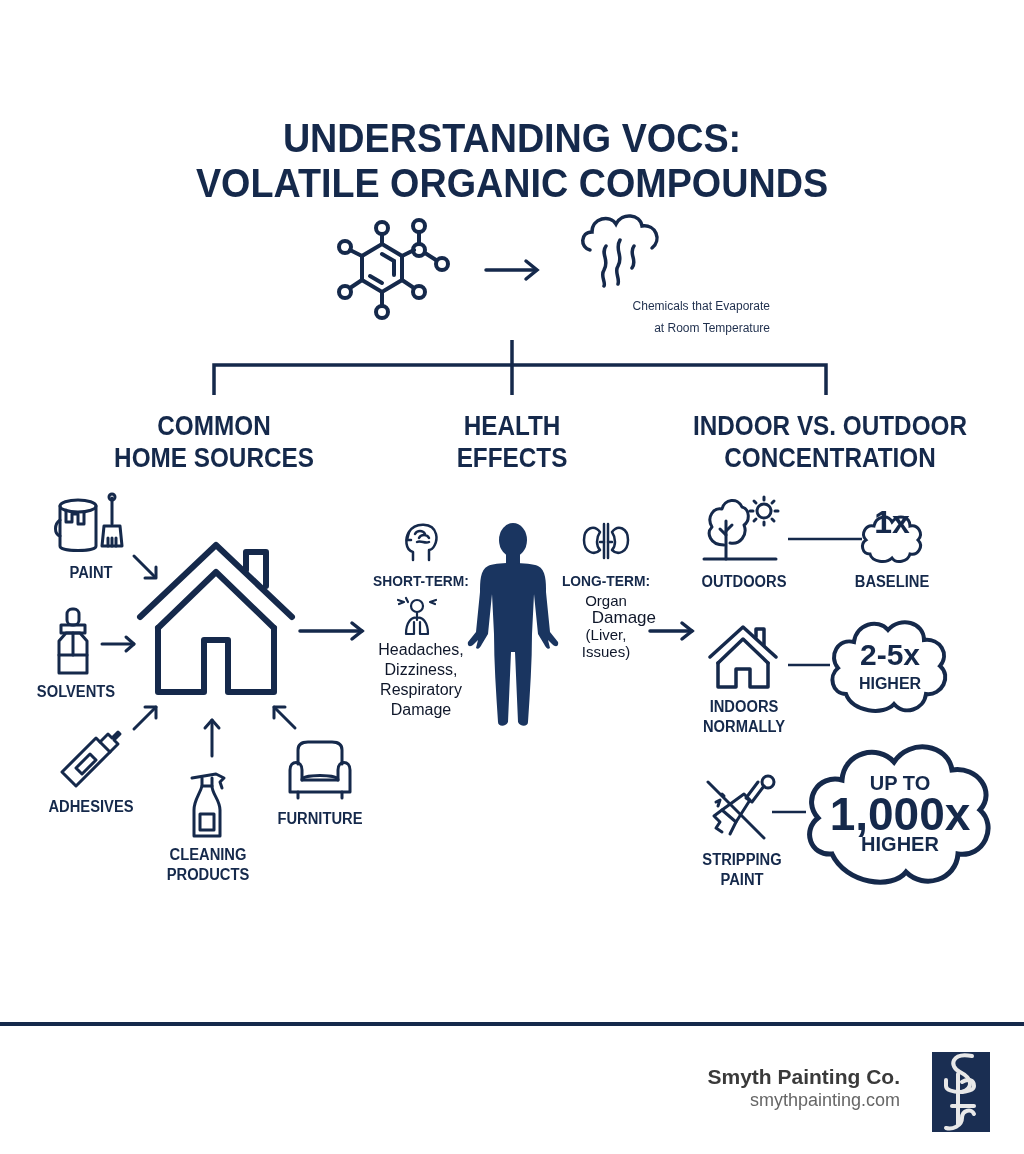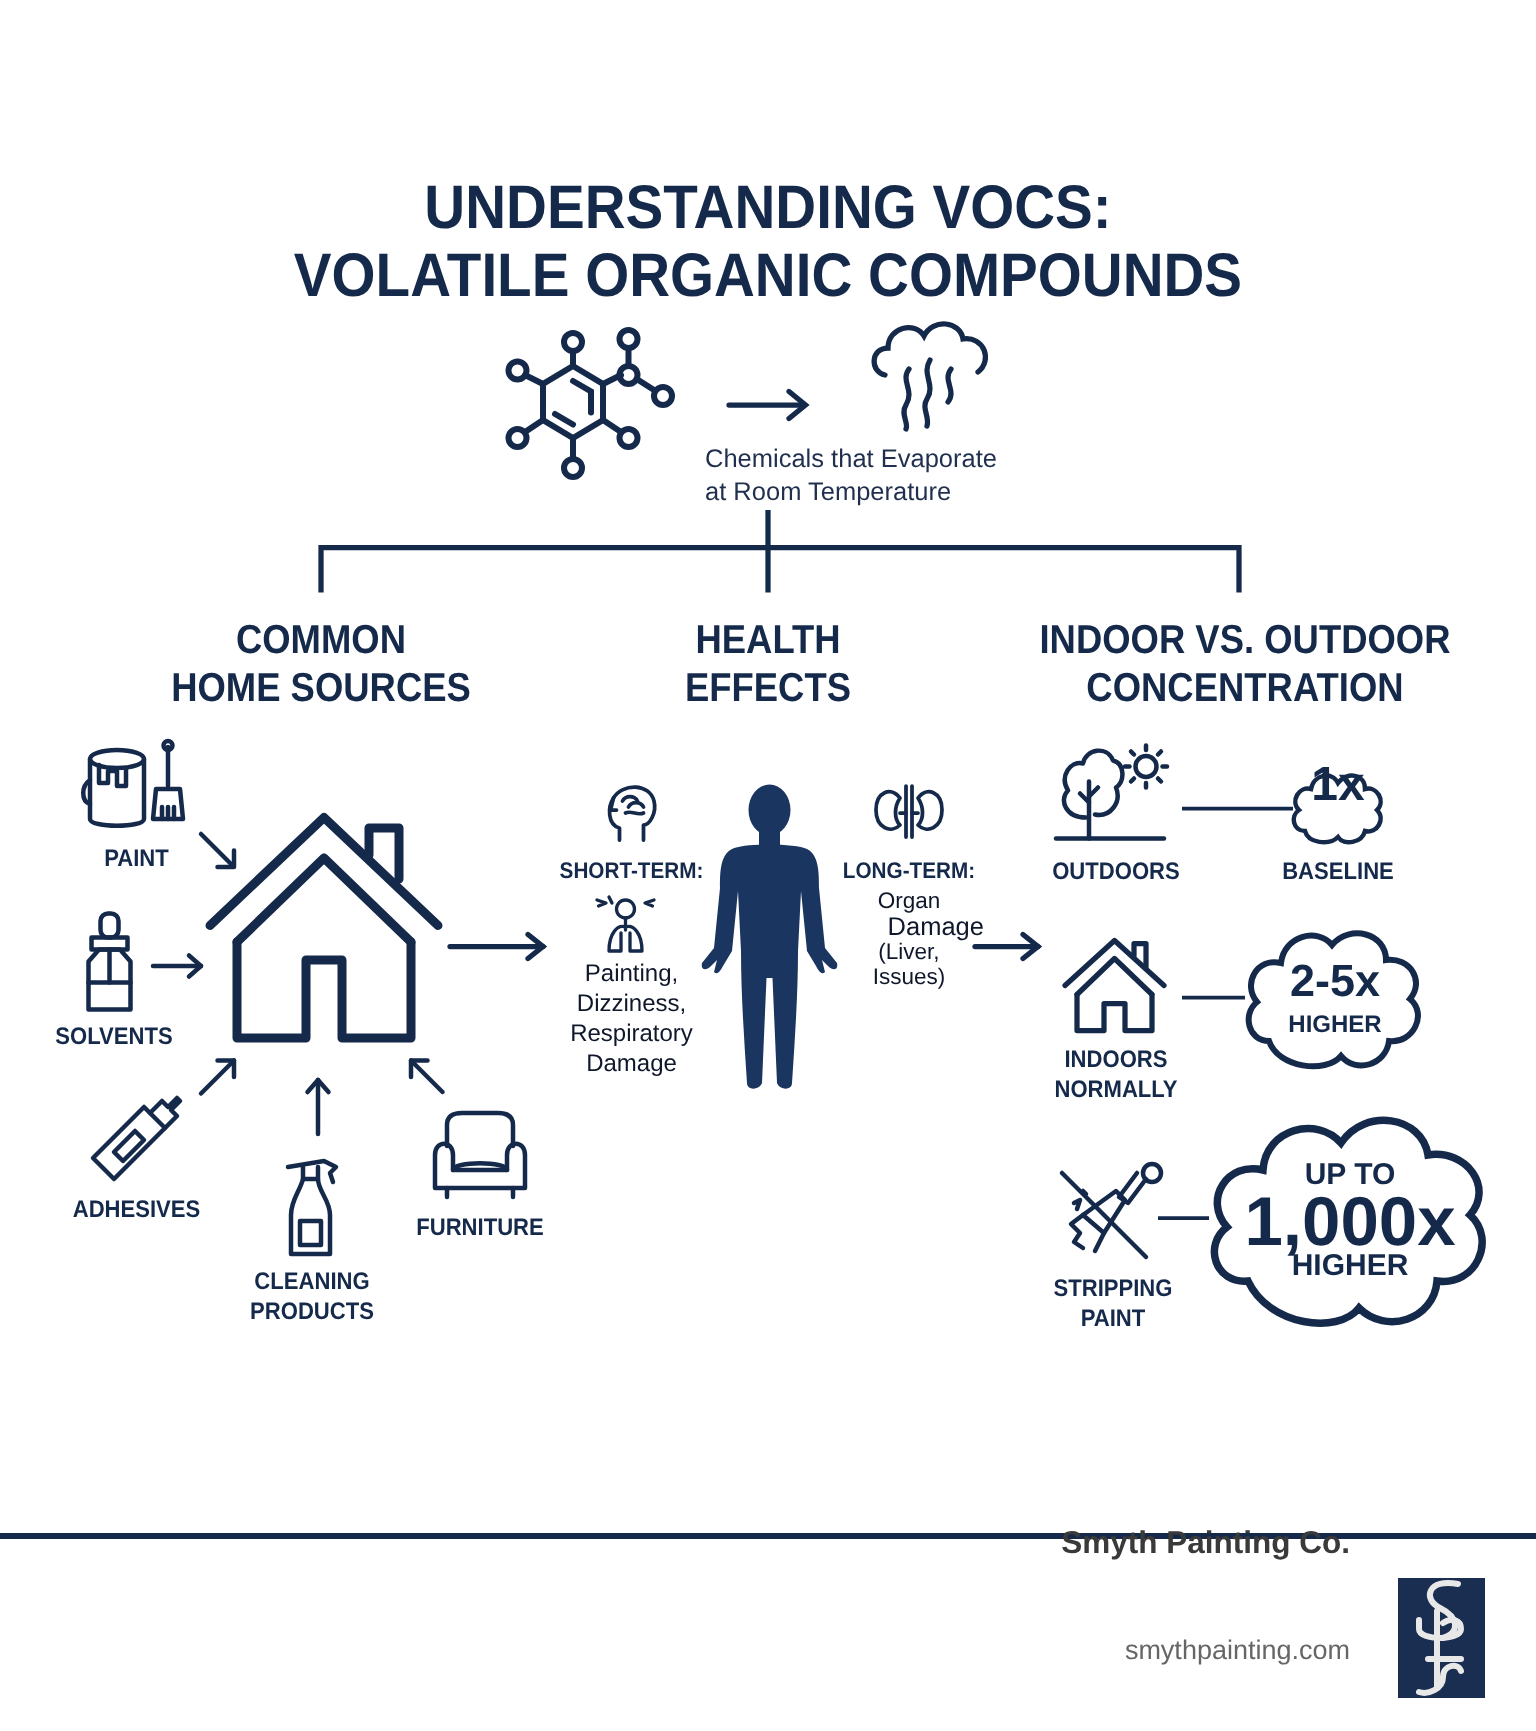--- a/index.html
+++ b/index.html
@@ -2,30 +2,30 @@
 <html><head>
 <meta charset="utf-8">
 <style>
   html, body { margin:0; padding:0; background:#ffffff; }
   body { width:1024px; height:1154px; position:relative; overflow:hidden;
          font-family:"Liberation Sans", sans-serif; color:#15294b; }
   .abs { position:absolute; }
   .title { left:0; width:1024px; text-align:center; font-weight:bold;
            font-size:41px; letter-spacing:0px; line-height:50px; color:#15294b;
            transform:scaleX(0.92); transform-origin:center; }
-  .subtitle { font-size:17px; color:#1f2f4d; text-align:left; line-height:22px; }
+  .subtitle { font-size:12px; color:#1f2f4d; text-align:right; line-height:22px; }
   .sec-head { font-weight:bold; font-size:27px; line-height:32px; text-align:center;
               color:#15294b; transform:scaleX(0.9); transform-origin:center; }
   .lbl { font-weight:bold; font-size:16px; color:#15294b; text-align:center; line-height:20px;
          transform:scaleX(0.92); transform-origin:center; white-space:nowrap; }
   .body-txt { font-size:16px; color:#0f172a; text-align:center; line-height:20px; }
   .cloud-txt { font-weight:bold; color:#15294b; text-align:center; }
   svg { position:absolute; overflow:visible; }
   .footer-rule { left:0; top:1022px; width:1024px; height:4px; background:#15294b; }
-  .brand-name { right:124px; top:1017px; font-weight:bold; font-size:21px; color:#3a3a3a; text-align:right; }
+  .brand-name { right:124px; top:1065px; font-weight:bold; font-size:21px; color:#3a3a3a; text-align:right; }
   .brand-url { right:124px; top:1090px; font-size:18px; color:#666; }
   .logo { left:932px; top:1052px; width:58px; height:80px; background:#1a2e52; }
 </style>
 </head>
 <body>
 
 <div class="abs title" style="top:113px;">UNDERSTANDING VOCS:</div>
 <div class="abs title" style="top:158px;">VOLATILE ORGANIC COMPOUNDS</div>
 
 <svg style="left:330px;top:210px;" width="130" height="120" viewBox="0 0 130 120">
@@ -177,21 +177,21 @@
   </g>
 </svg>
 <div class="abs lbl" style="left:366px;top:571px;width:110px;font-size:15px;">SHORT-TERM:</div>
 <svg style="left:396px;top:596px;" width="42" height="40" viewBox="0 0 42 40">
   <g fill="none" stroke="#15294b" stroke-width="2.2" stroke-linejoin="round" stroke-linecap="round">
     <circle cx="21" cy="10" r="6"></circle>
     <path d="M2,4 L8,6 L3,8 M40,4 L34,6 L39,8 M10,2 L12,6"></path>
     <path d="M21,16 L21,24 M21,22 C16,20 10,26 10,38 L18,38 L18,26 M21,22 C26,20 32,26 32,38 L24,38 L24,26"></path>
   </g>
 </svg>
-<div class="abs body-txt" style="left:366px;top:640px;width:110px;">Painting,</div>
+<div class="abs body-txt" style="left:366px;top:640px;width:110px;">Headaches,</div>
 <div class="abs body-txt" style="left:366px;top:660px;width:110px;">Dizziness,</div>
 <div class="abs body-txt" style="left:366px;top:680px;width:110px;">Respiratory</div>
 <div class="abs body-txt" style="left:366px;top:700px;width:110px;">Damage</div>
 
 <svg style="left:466px;top:522px;" width="94" height="206" viewBox="0 0 94 206">
   <g fill="#1a3560">
     <ellipse cx="47" cy="18" rx="14" ry="17"></ellipse>
     <rect x="40" y="32" width="14" height="10"></rect>
     <path d="M22,44 C30,40 64,40 72,44 C80,48 80,60 80,70 L84,110 L92,120 C93,124 90,126 86,122 L82,118 L84,126 C82,128 80,126 78,122 L72,112 L68,72 L66,112 C66,140 64,170 62,200 C62,205 54,205 52,200 L49,130 L45,130 L42,200 C40,205 32,205 32,200 C30,170 28,140 28,112 L26,72 L22,112 L16,122 C14,126 12,128 10,126 L12,118 L8,122 C4,126 1,124 2,120 L10,110 L14,70 C14,60 14,48 22,44 Z"></path>
   </g>

